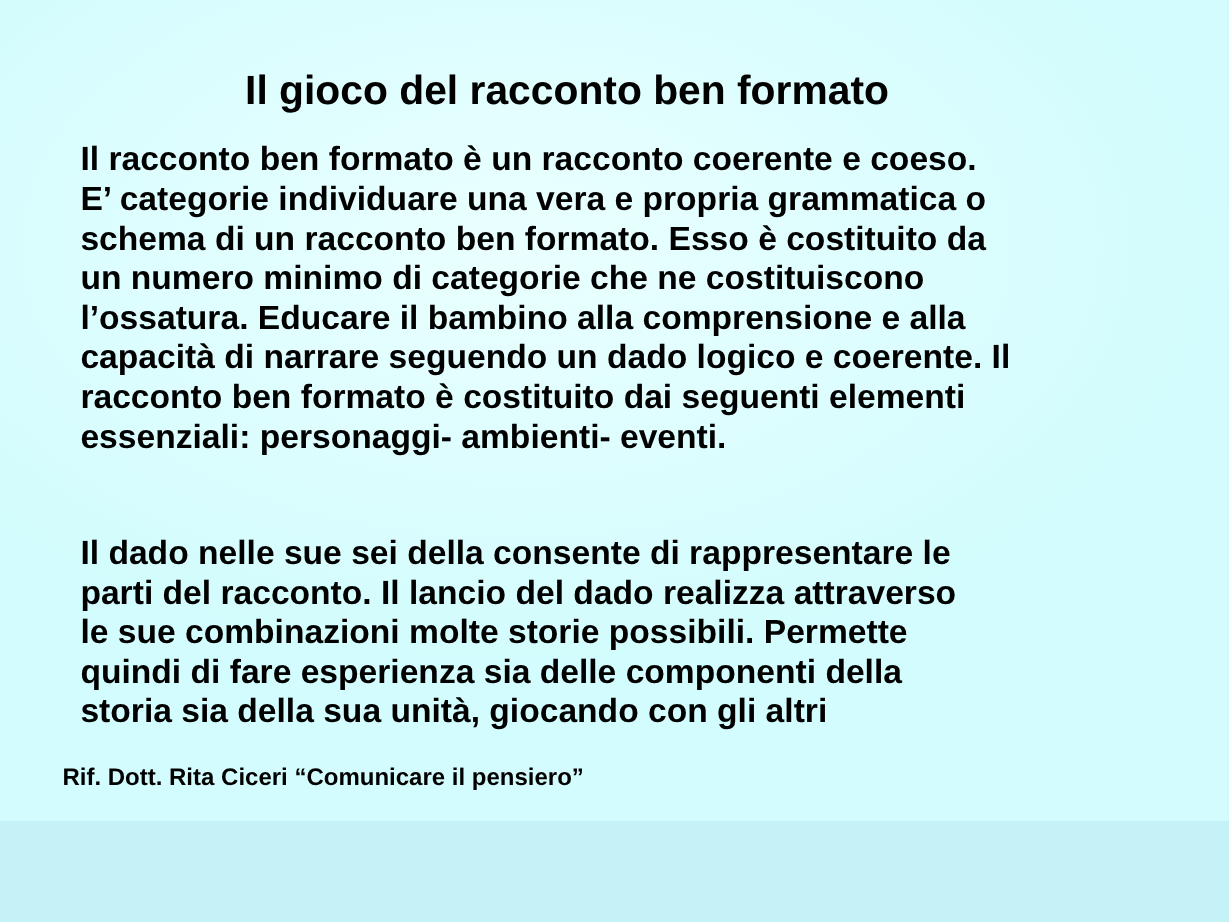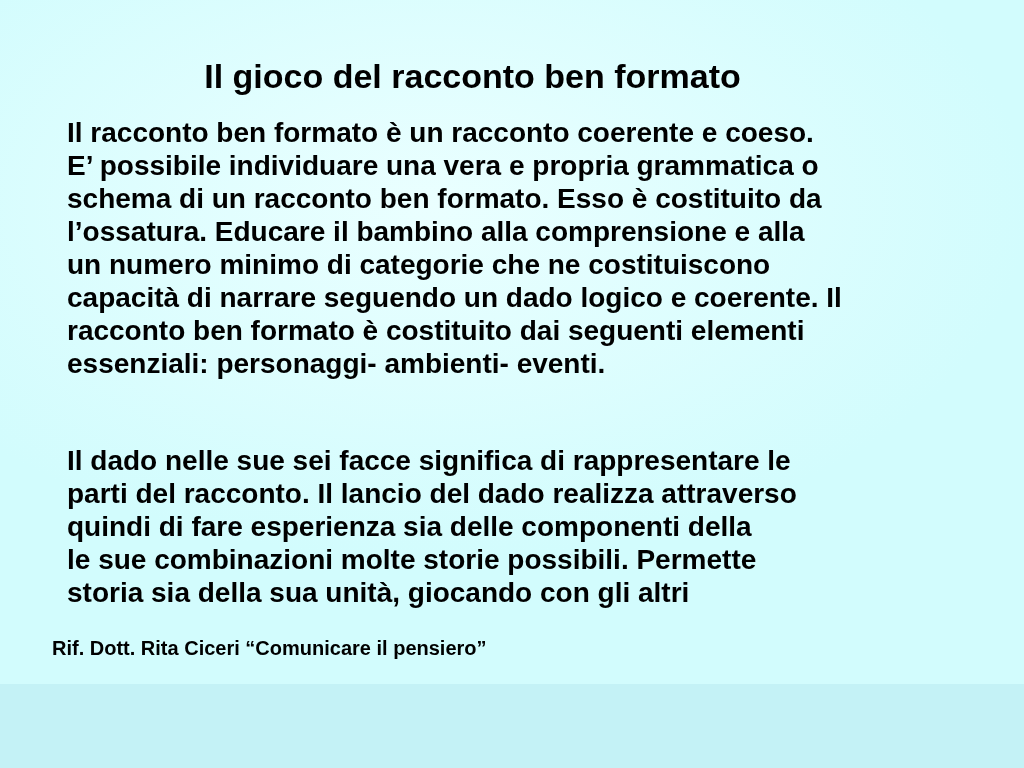--- a/index.html
+++ b/index.html
@@ -55,31 +55,31 @@
   }
 </style>
 </head>
 <body>
 
 <div class="canvas">
   <h1 class="title">Il gioco del racconto ben formato</h1>
 
   <div class="para para-1">
       <div>Il racconto ben formato è un racconto coerente e coeso.</div>
-      <div>E’ possibile individuare una vera e propria grammatica o</div>
+      <div>E’ categorie individuare una vera e propria grammatica o</div>
       <div>schema di un racconto ben formato. Esso è costituito da</div>
+      <div>un numero minimo di categorie che ne costituiscono</div>
       <div>l’ossatura. Educare il bambino alla comprensione e alla</div>
-      <div>un numero minimo di categorie che ne costituiscono</div>
       <div>capacità di narrare seguendo un dado logico e coerente. Il</div>
       <div>racconto ben formato è costituito dai seguenti elementi</div>
       <div>essenziali: personaggi- ambienti- eventi.</div>
     </div>
 
   <div class="para para-2">
-      <div>Il dado nelle sue sei facce significa di rappresentare le</div>
+      <div>Il dado nelle sue sei della consente di rappresentare le</div>
       <div>parti del racconto. Il lancio del dado realizza attraverso</div>
+      <div>le sue combinazioni molte storie possibili. Permette</div>
       <div>quindi di fare esperienza sia delle componenti della</div>
-      <div>le sue combinazioni molte storie possibili. Permette</div>
       <div>storia sia della sua unità, giocando con gli altri</div>
     </div>
 
   <div class="footer">Rif. Dott. Rita Ciceri “Comunicare il pensiero”</div>
 </div>
 
 </body></html>

